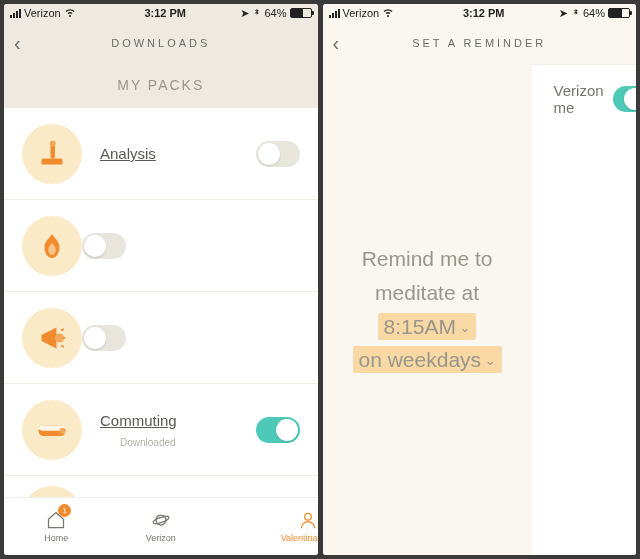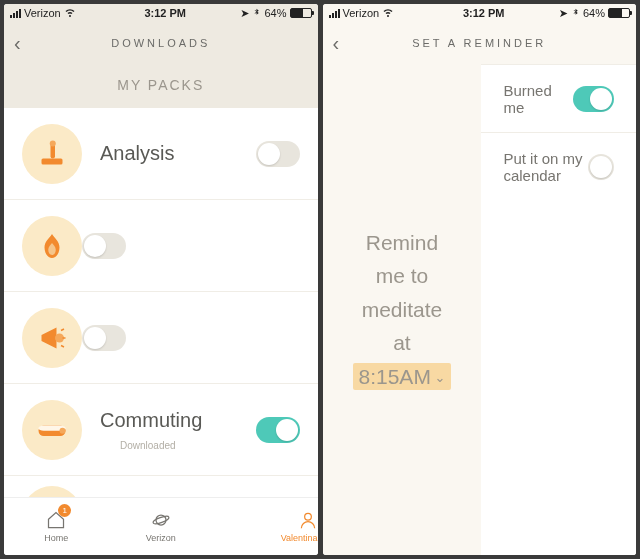--- a/index.html
+++ b/index.html
@@ -24,21 +24,21 @@
   .tabs { height: 44px; background: #eeeae1; display: flex; }
   .tab { flex: 1; display: flex; align-items: center; justify-content: center; font-size: 14px; letter-spacing: 2px; color: #9b968d; border-bottom: 2px solid transparent; }
   .tab.active { color: #4a4a47; border-bottom-color: #4a4a47; }
   
   .list { flex: 1; overflow: hidden; background: #fff; }
   .row { height: 92px; display: flex; align-items: center; padding: 0 18px; border-bottom: 1px solid #f0ede6; }
   .row:last-child { border-bottom: none; height: 50px; align-items: flex-start; padding-top: 10px; }
   .iconwrap { width: 60px; height: 60px; border-radius: 50%; background: #fbeac7; display: flex; align-items: center; justify-content: center; flex-shrink: 0; }
   .iconwrap svg { width: 36px; height: 36px; }
   .row-text { flex: 1; padding-left: 18px; }
-  .row-title { font-size: 20px; color: #595955; font-weight: 500; }
+  .row-title { font-size: 15px; color: #595955; font-weight: 500; text-decoration: underline; }
   .row-sub { font-size: 10px; color: #b3afa6; margin-top: 8px; padding-left: 20px; }
   .toggle { width: 44px; height: 26px; border-radius: 13px; background: #e8e5dd; position: relative; }
   .toggle .knob { width: 22px; height: 22px; border-radius: 50%; background: #fff; position: absolute; top: 2px; left: 2px; box-shadow: 0 1px 2px rgba(0,0,0,.15); }
   .toggle.on { background: #4ec9b8; }
   .toggle.on .knob { left: auto; right: 2px; }
   
   .bottomnav { height: 58px; border-top: 1px solid #eee; display: flex; background: #fff; }
   .nav { flex: 1; display: flex; flex-direction: column; align-items: center; justify-content: center; gap: 3px; font-size: 9px; color: #777570; position: relative; }
   .nav.active { color: #f28a2e; align-items: flex-end; }
   .nav svg { width: 20px; height: 20px; }
@@ -220,30 +220,25 @@
     <span class="back">‹</span>
     <span>SET A REMINDER</span>
   </div>
 
   <div class="reminder-body">
     <div class="reminder-text">
       <p>
         <span>Remind me to meditate at </span>
         <span class="pill"><span>8:15AM</span><span class="chev"> ⌄</span></span>
         <br>
+        <span class="pill"><span>on weekdays</span><span class="chev"> ⌄</span></span>
       </p>
     </div>
     <div class="settings">
       <div class="srow">
-        <span>Burned me</span>
+        <span>Verizon me</span>
         <div class="toggle on">
             <div class="knob"></div>
           </div>
       </div>
-      <div class="srow">
-        <span>Put it on my calendar</span>
-        <div class="toggle">
-            <div class="knob"></div>
-          </div>
-      </div>
     </div>
   </div>
 </div>
 
 </body></html>

